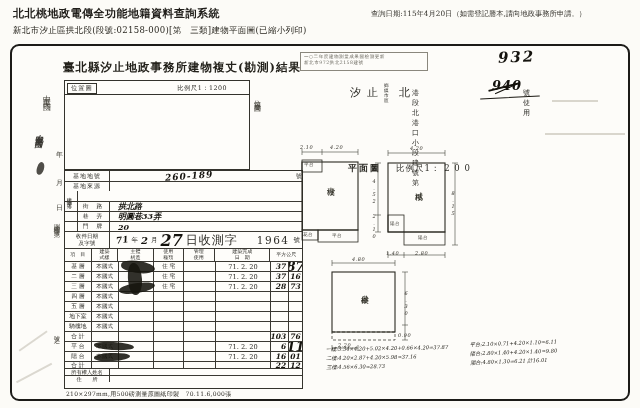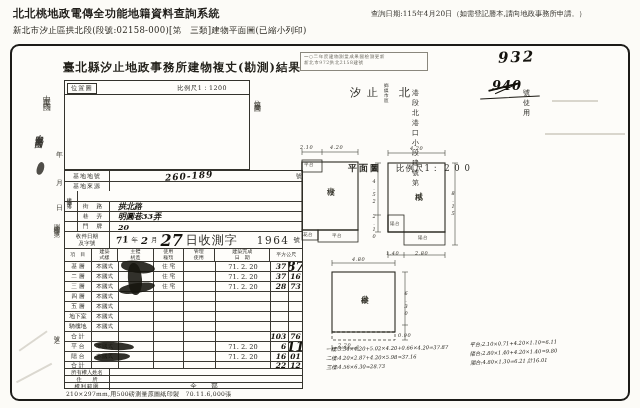--- a/index.html
+++ b/index.html
@@ -277,26 +277,20 @@
   <div class="blob" style="left:29px;top:171px;width:40px;height:8px;transform:rotate(3deg);"></div>
   <div class="blob" style="left:29px;top:182px;width:36px;height:8px;transform:rotate(-3deg);"></div>
 
   <div class="trow" style="top:197px;height:7px;">
     <div class="cell" style="width:45px;font-size:5.3px;white-space:nowrap;">所有權人姓名</div>
     <div class="cell" style="flex:1;border-right:none;"></div>
   </div>
   <div class="trow" style="top:204px;height:7px;">
     <div class="cell" style="width:45px;font-size:5.3px;">住　　所</div>
     <div class="cell" style="flex:1;border-right:none;"></div>
-  </div>
-  <div class="trow" style="top:211px;height:8px;">
-    <div class="cell" style="width:45px;font-size:5.3px;letter-spacing:1px;">權利範圍</div>
-    <div class="cell" style="flex:1;border-right:none;">
-      <span style="font-size:6.5px;letter-spacing:4px;">全　部</span>
-    </div>
   </div>
 </div>
 
 <div class="abs" style="left:66px;top:390px;font-size:6px;letter-spacing:0.3px;color:#2e2c26;">210×297mm,用500磅測量原圖紙印製　70.11.6,000張</div>
 
 <svg class="abs" style="left:296px;top:145px;" width="185" height="212" viewBox="0 0 185 212">
   <g fill="none" stroke="#2a2921" stroke-width="1.1">
 
     <rect x="6" y="17" width="56" height="68"></rect>
     <rect x="6" y="15" width="20" height="12" stroke-width="0.8"></rect>

